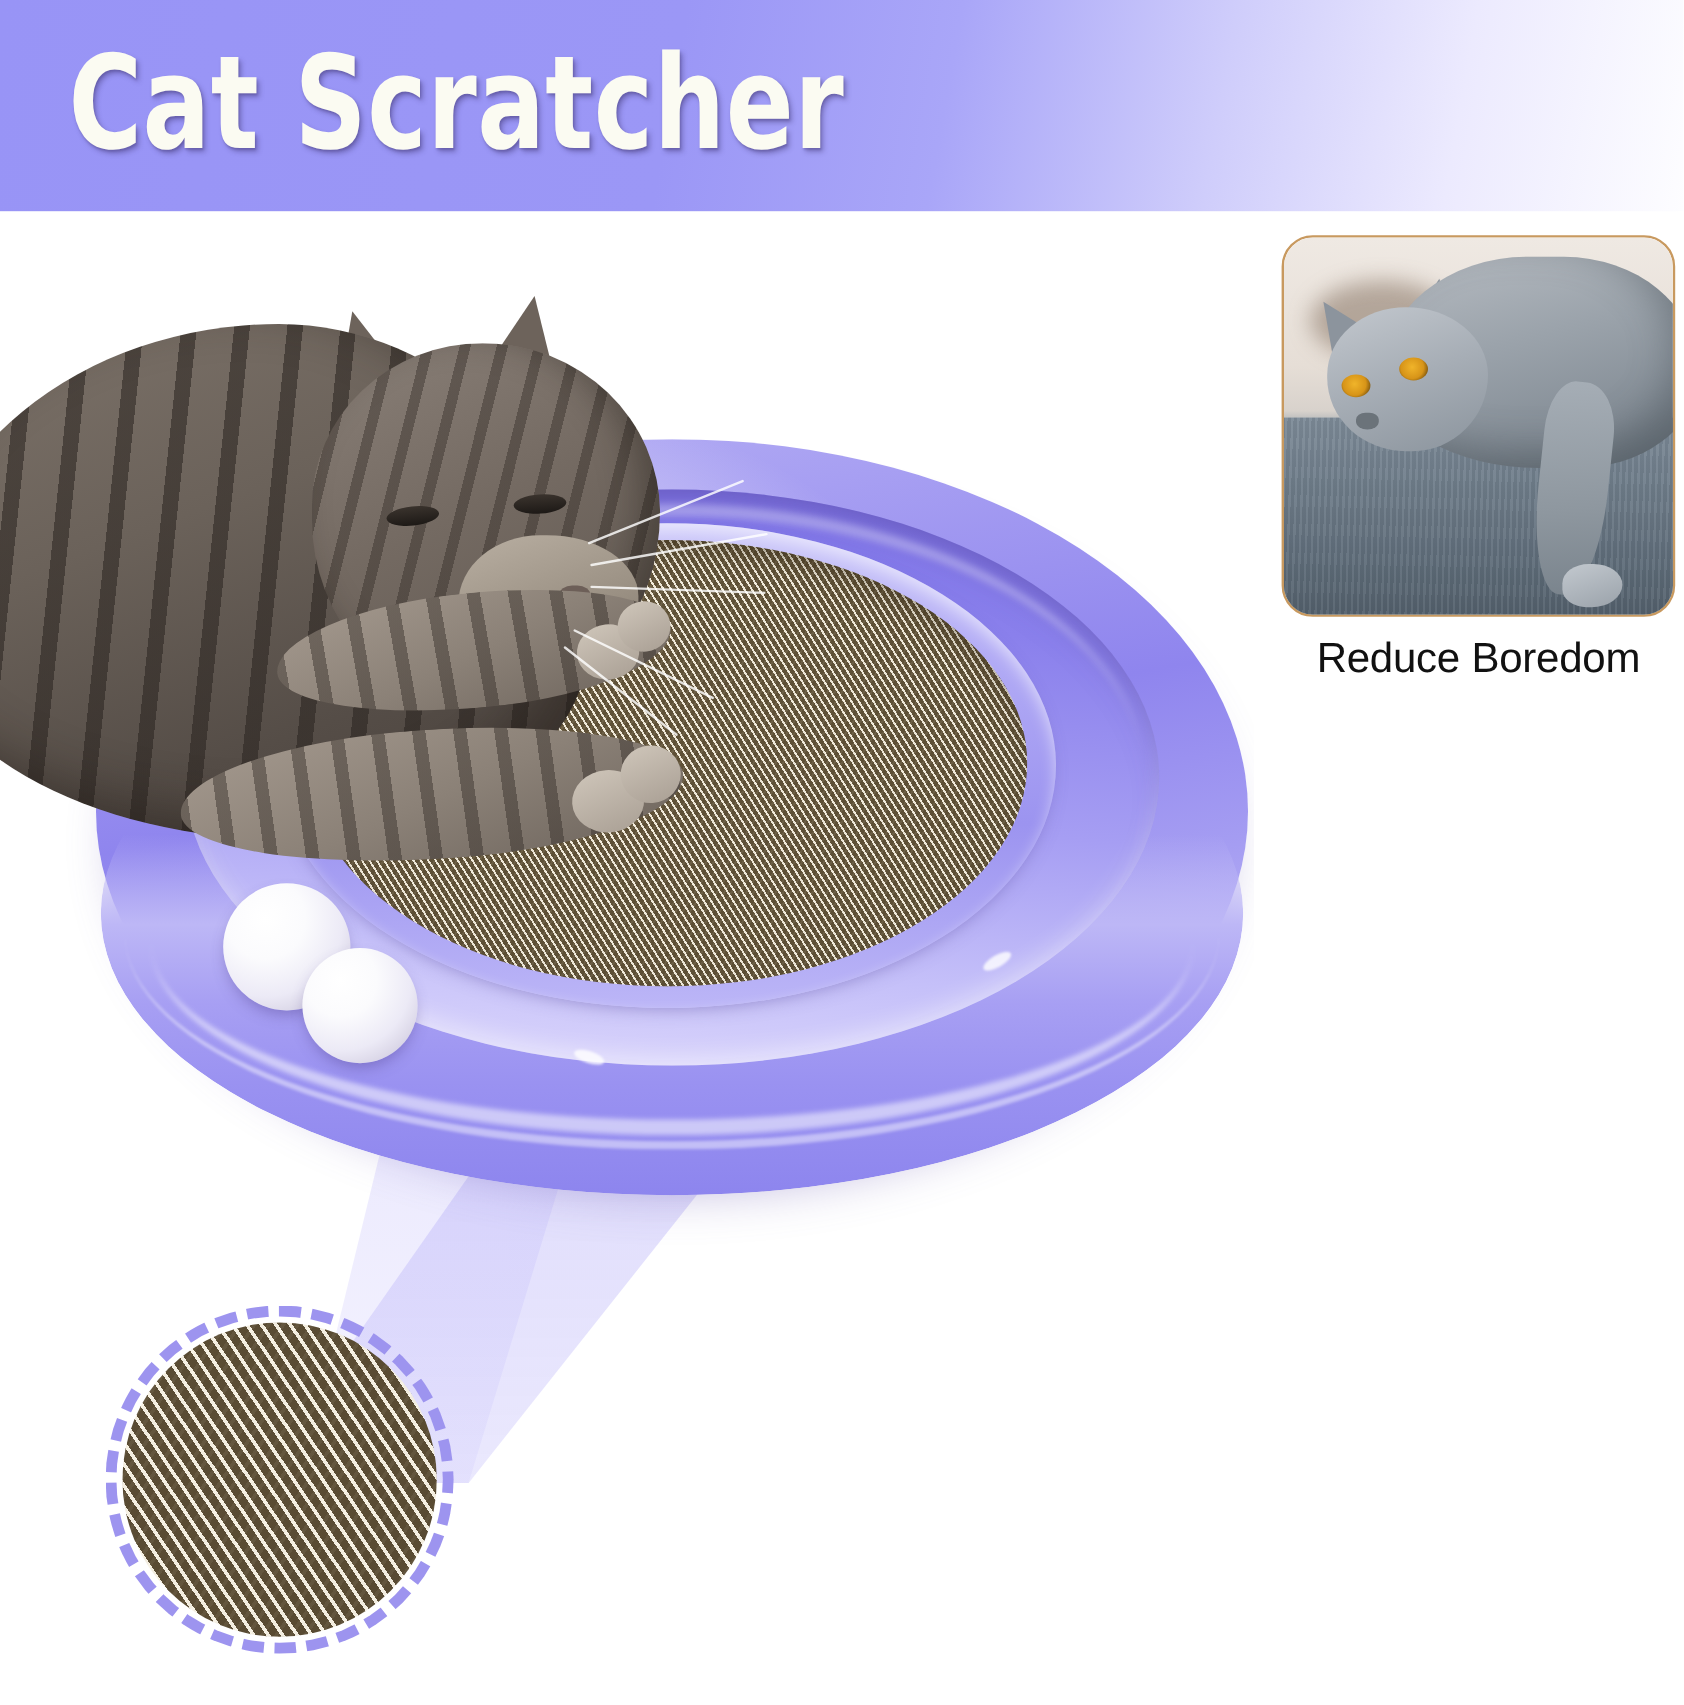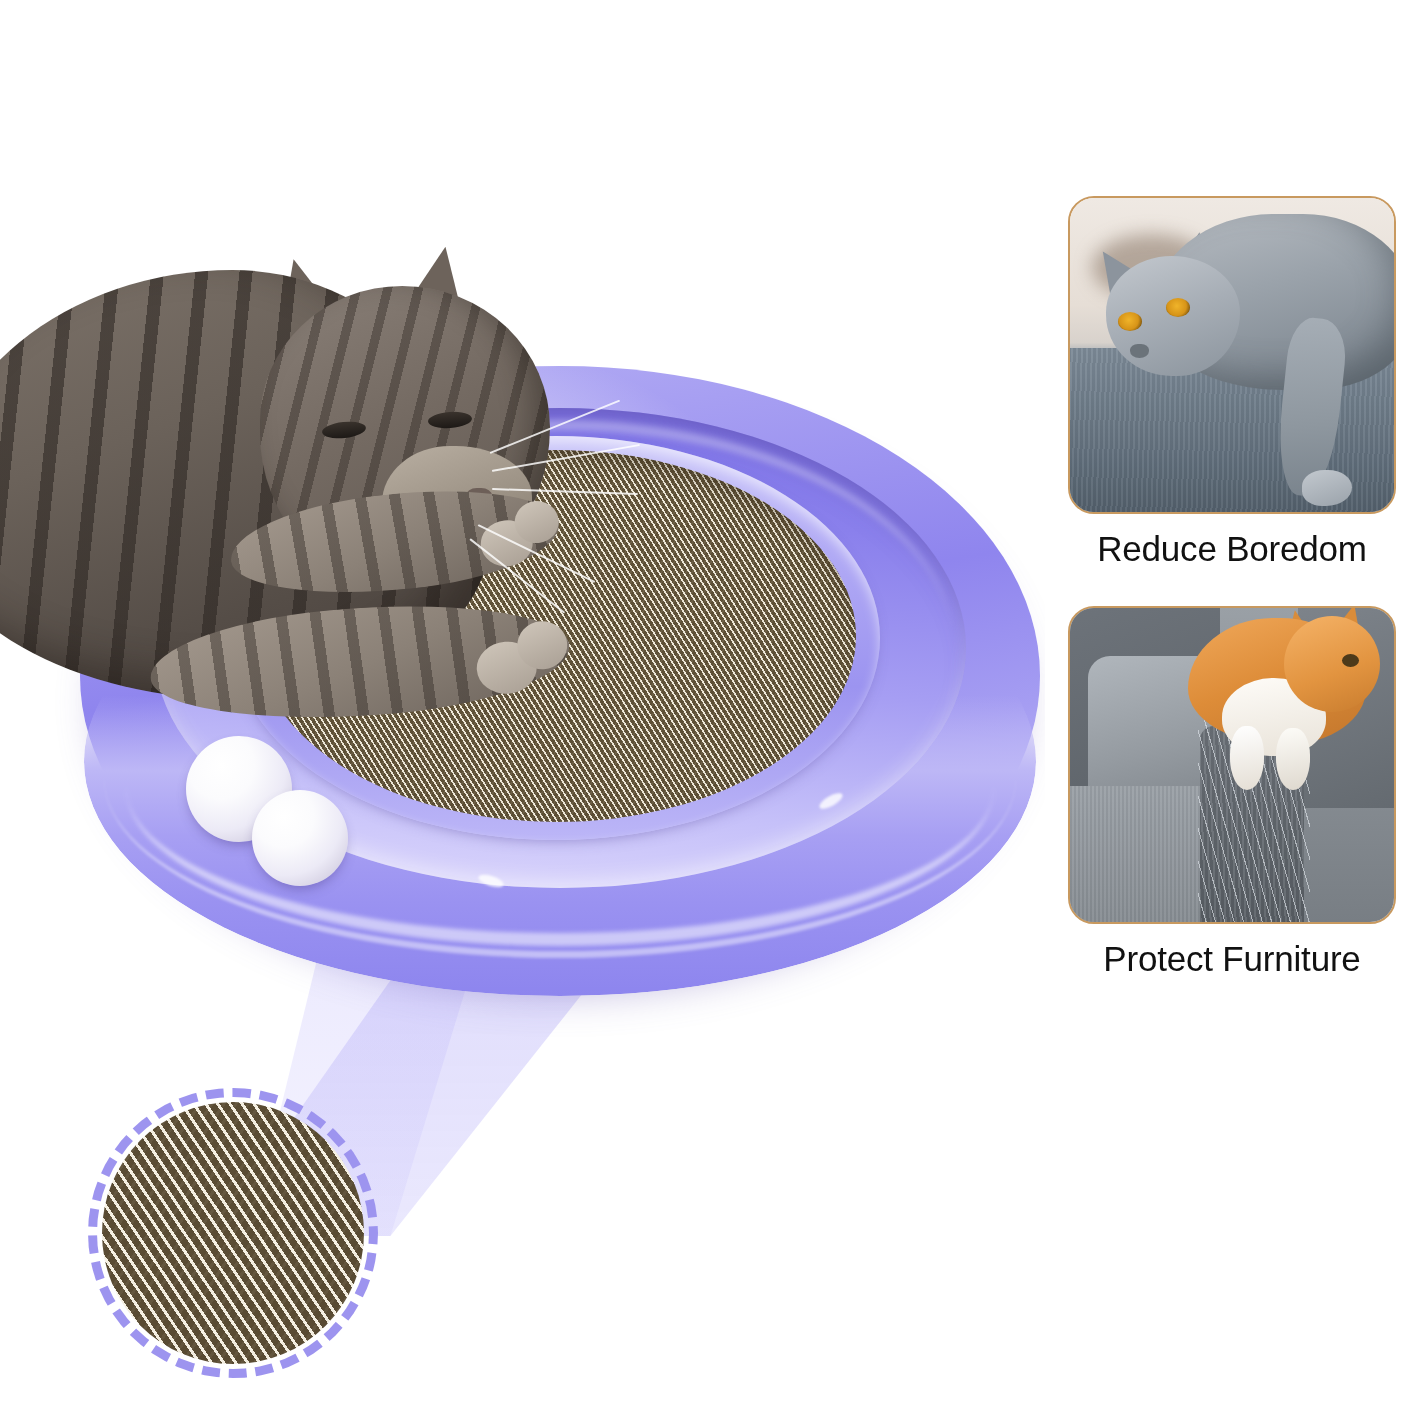--- a/index.html
+++ b/index.html
@@ -385,20 +385,23 @@
   .c3-bigpad { position: absolute; left: 108px; top: 146px; width: 108px; height: 74px;
                border-radius: 50% 50% 44% 44%;
                background: radial-gradient(ellipse at 40% 34%, #e3b2a8 0%, #cd968c 56%, #b67d76 100%); }
 
 </style>
 </head>
 <body>
 
 <div id="page">
 
+  <div id="banner">
+    <div id="banner-title">Cat Scratcher</div>
+  </div>
 
   <div id="hero">
 
     <div id="cone"></div>
     <div id="cone2"></div>
 
     <div class="bowl-wrap">
       <div class="bowl-outer"></div>
       <div class="bowl-front"></div>
       <div class="bowl-channel"></div>
@@ -459,37 +462,17 @@
         <div class="c1-leg"></div>
         <div class="c1-foot"></div>
         <div class="c1-head"></div>
         <div class="c1-eye l"></div>
         <div class="c1-eye r"></div>
         <div class="c1-nose"></div>
       </div>
       <div class="card-caption">Reduce Boredom</div>
     </div>
 
-    <div class="card c2">
-      <div class="card-frame">
-        <div class="c2-bg"></div>
-        <div class="c2-back"></div>
-        <div class="c2-right"></div>
-        <div class="c2-cushion"></div>
-        <div class="c2-seat"></div>
-        <div class="c2-arm"></div>
-        <div class="c2-shred"></div>
-        <div class="c2-ear l"></div>
-        <div class="c2-ear r"></div>
-        <div class="c2-body"></div>
-        <div class="c2-chest"></div>
-        <div class="c2-head"></div>
-        <div class="c2-eye"></div>
-        <div class="c2-pawl"></div>
-        <div class="c2-pawr"></div>
-      </div>
-      <div class="card-caption">Protect Furniture</div>
-    </div>
 
 
   </div>
 
 </div>
 
 </body></html>

